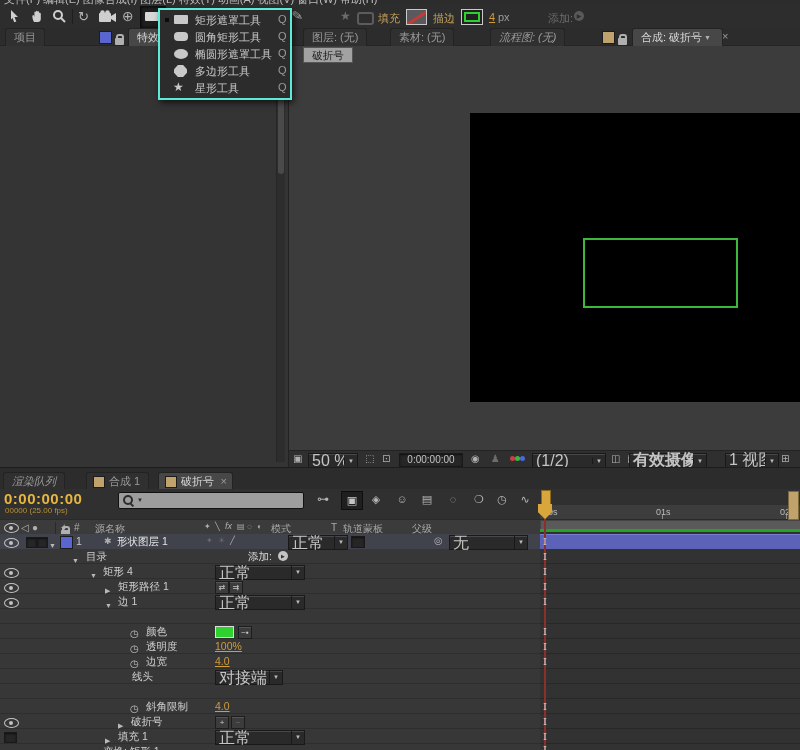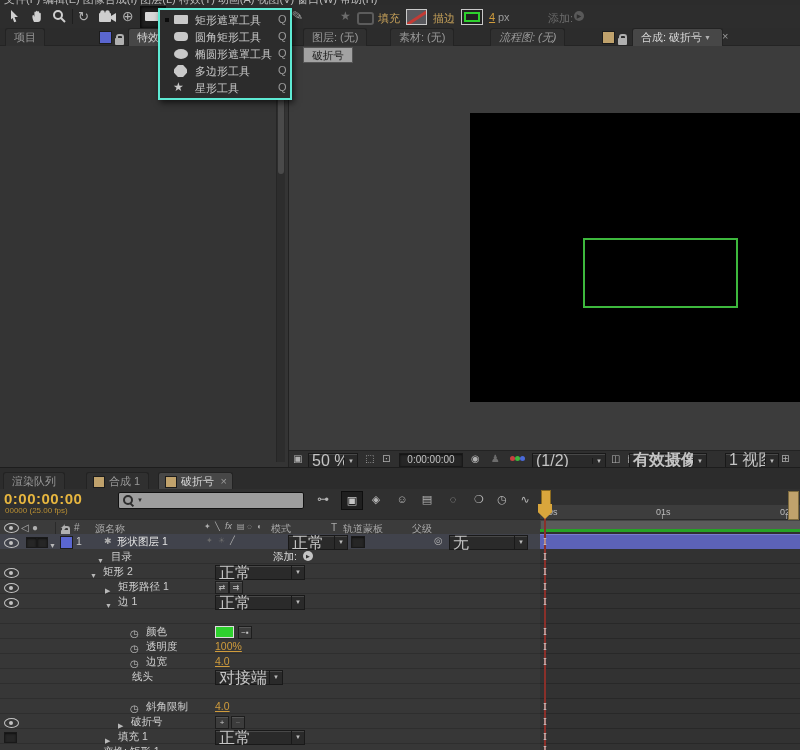--- a/index.html
+++ b/index.html
@@ -176,21 +176,21 @@
       <span class="abs" style="left:118px;top:2px;color:#999;">Q</span>
     </div>
     <div class="abs" style="left:0;top:69px;width:130px;height:17px;">
       <span class="abs" style="left:13px;top:1px;color:#c9c9c9;font-size:12px;">★</span>
       <span class="abs nosel" style="left:35px;top:2px;color:#c9c9c9;">星形工具</span>
       <span class="abs" style="left:118px;top:2px;color:#999;">Q</span>
     </div>
   </div>
 
   <div class="abs darkstrip" style="left:0;top:467px;width:800px;height:22px;border-top:1px solid #1d1d1d;">
-    <div class="tab" style="left:3px;top:4px;">渲染队列</div>
+    <div class="tab" style="left:3px;top:4px;font-style:italic;">渲染队列</div>
     <div class="tab" style="left:86px;top:4px;padding-left:22px;">
       <span class="sq" style="position:absolute;left:6px;top:3px;background:#c0a26c;width:10px;height:10px;"></span>
       <span>合成 1</span>
     </div>
     <div class="tab active" style="left:158px;top:4px;padding-left:22px;padding-right:18px;">
       <span class="sq" style="position:absolute;left:6px;top:3px;background:#c0a26c;width:10px;height:10px;"></span>
       <span>破折号</span>
       <span style="position:absolute;right:5px;top:0;color:#9a9a9a;">×</span>
     </div>
   </div>
@@ -267,31 +267,31 @@
         <span class="arr">▼</span>
     </div>
     <span class="insetbox" style="left:351px;top:2px;width:12px;height:10px;"></span>
     <span class="abs ico" style="left:434px;top:2px;font-size:10px;">◎</span>
     <div class="dd" style="left:449px;top:1px;width:77px;">
       <span class="txt">无</span>
         <span class="arr">▼</span>
     </div>
   </div>
 
-  <div class="prow" style="top:549px;margin-left:25px;">
+  <div class="prow" style="top:549px;">
     <span class="tw" style="left:72px;top:4px;">▼</span>
     <span class="plabel" style="left:86px;">目录</span>
     <span class="plabel" style="left:248px;color:#d8d8d8;">添加:</span>
     <span class="abs" style="left:278px;top:2px;width:10px;height:10px;border-radius:50%;background:#c4c4c4;color:#333;font-size:5px;text-align:center;line-height:10px;">▶</span>
   </div>
 
   <div class="prow" style="top:564px;">
     <span class="eye abs" style="left:4px;top:3px;"></span>
     <span class="tw" style="left:90px;top:4px;">▼</span>
-    <span class="plabel" style="left:103px;">矩形 2</span>
+    <span class="plabel" style="left:103px;">矩形 4</span>
     <div class="dd" style="left:215px;top:1px;width:88px;">
       <span class="txt">正常</span>
         <span class="arr">▼</span>
     </div>
   </div>
 
   <div class="prow" style="top:579px;">
     <span class="eye abs" style="left:4px;top:3px;"></span>
     <span class="tw" style="left:105px;top:4px;">▶</span>
     <span class="plabel" style="left:118px;">矩形路径 1</span>

